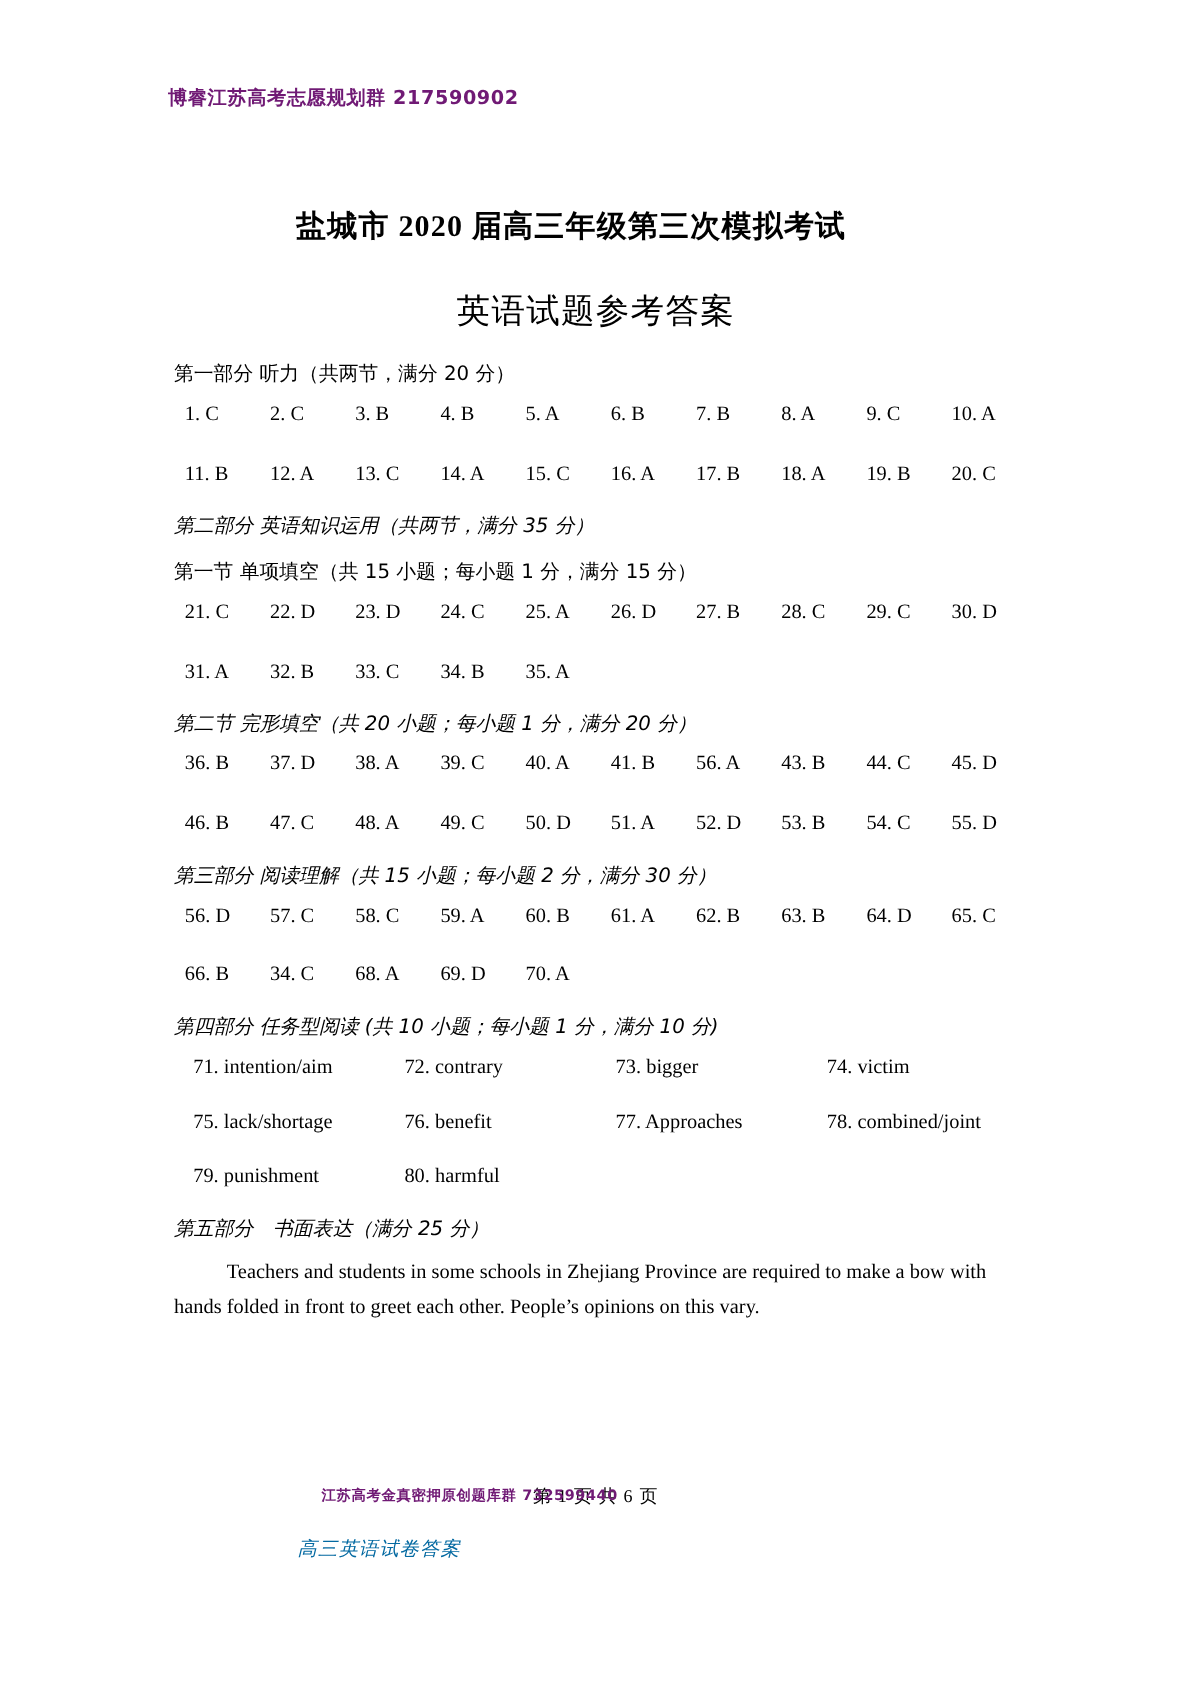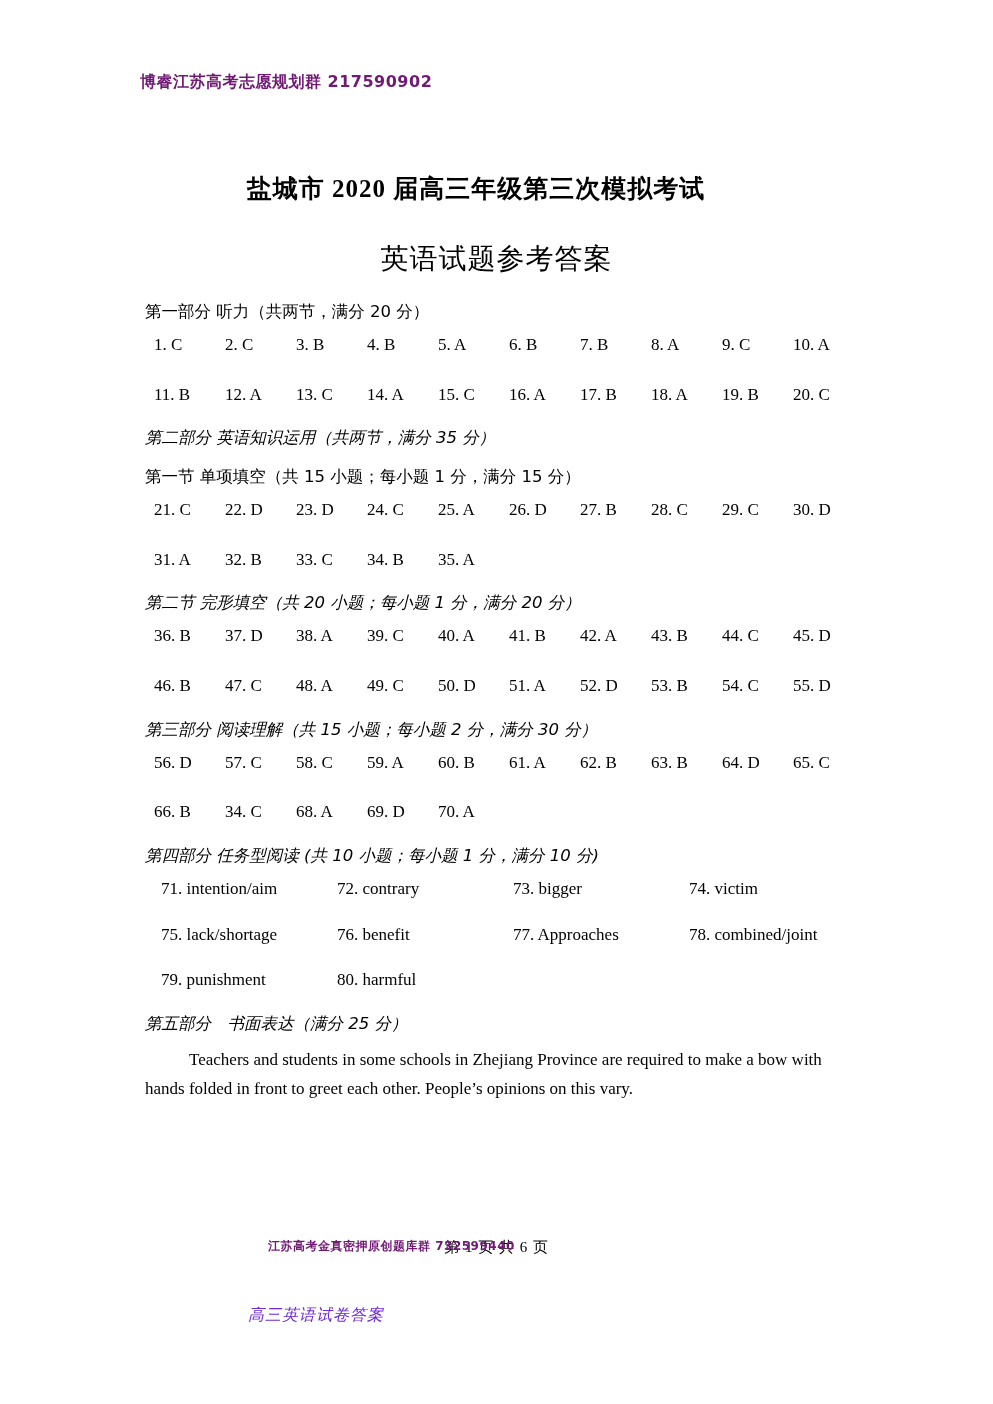--- a/index.html
+++ b/index.html
@@ -138,24 +138,23 @@
     font-size: 15px;
     font-family: "Liberation Serif", "DejaVu Serif", serif;
     letter-spacing: 1px;
   }
   .footer-note {
     position: absolute;
     left: 248px;
     top: 1281px;
     font-size: 16px;
     font-family: "DejaVu Sans", "Liberation Sans", sans-serif;
-    color: #6d28d9;
+    color: #0369a1;
     font-style: italic;
     letter-spacing: 1px;
-    margin-top: 24px;
   }
 </style>
 </head>
 <body>
 
 <div class="page">
 
   <div class="watermark" id="wm-top">博睿江苏高考志愿规划群 217590902</div>
 
   <div class="title-main">盐城市 2020 届高三年级第三次模拟考试</div>
@@ -217,21 +216,21 @@
 
     <div class="section-head gap-md">第二节 完形填空（共 20 小题；每小题 1 分，满分 20 分）</div>
 
     <div class="ans-row">
       <span class="cell first">36. B</span>
       <span class="cell">37. D</span>
       <span class="cell">38. A</span>
       <span class="cell">39. C</span>
       <span class="cell">40. A</span>
       <span class="cell">41. B</span>
-      <span class="cell">42. A</span>
+      <span class="cell">56. A</span>
       <span class="cell">43. B</span>
       <span class="cell">44. C</span>
       <span class="cell">45. D</span>
     </div>
     <div class="row-gap"></div>
     <div class="ans-row">
       <span class="cell first">46. B</span>
       <span class="cell">47. C</span>
       <span class="cell">48. A</span>
       <span class="cell">49. C</span>

